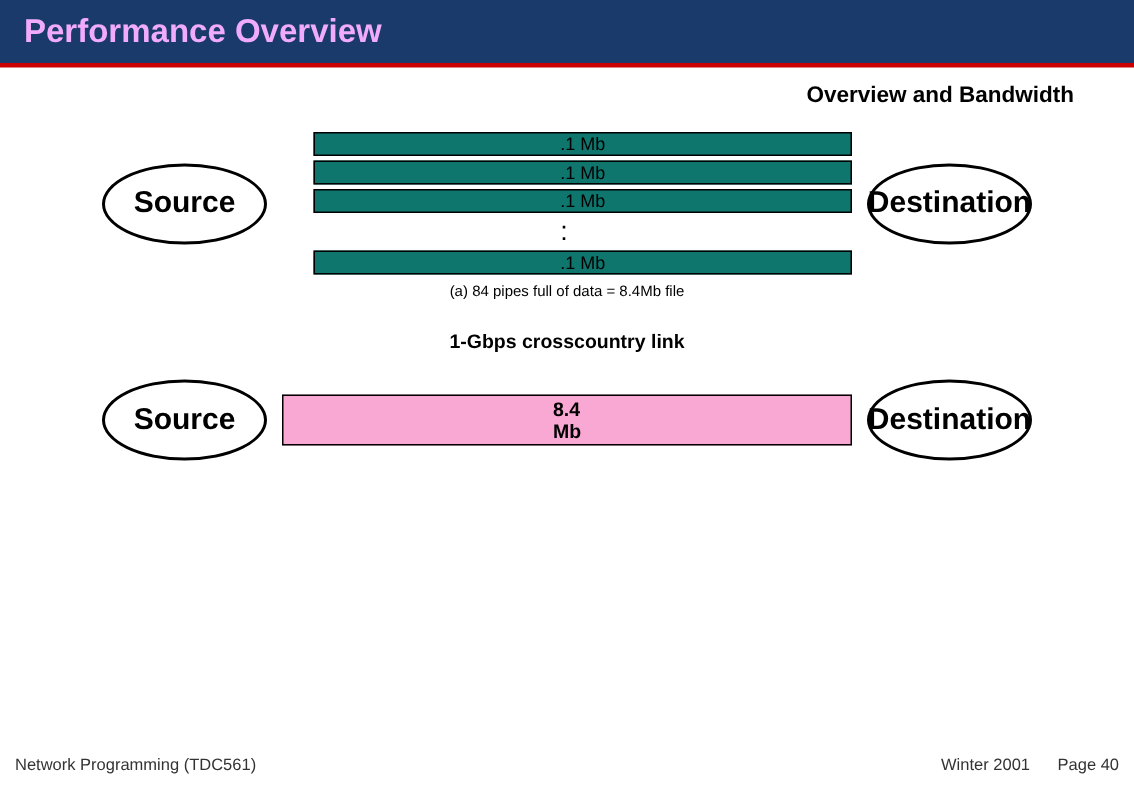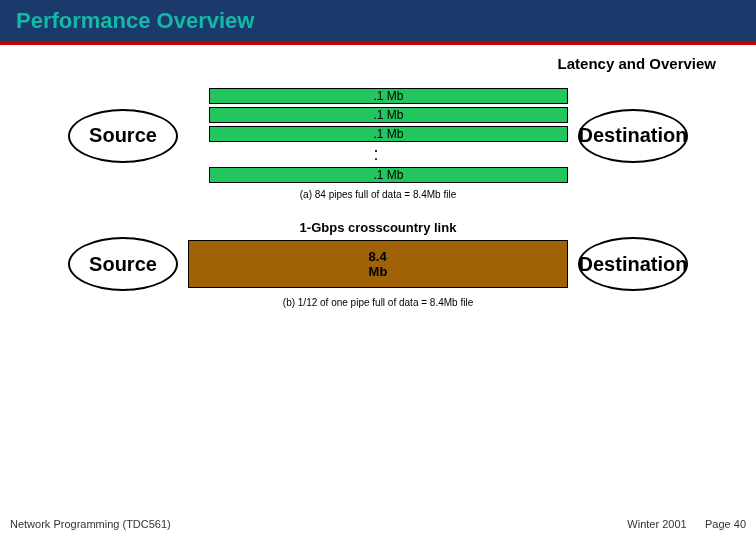--- a/index.html
+++ b/index.html
@@ -14,21 +14,21 @@
     }
 
     
     .header {
       background: #1a3a6b;
       padding: 8px 16px;
       display: flex;
       align-items: center;
     }
     .header-title {
-      color: #14b8a6;
+      color: #f0abfc;
       font-size: 22px;
       font-weight: bold;
     }
 
     
     .header-accent {
       height: 3px;
       background: #cc0000;
       width: 100%;
     }
@@ -57,21 +57,21 @@
       font-weight: bold;
       background: #fff;
       flex-shrink: 0;
       z-index: 2;
     }
 
     .pipe-box {
       flex: 1;
       height: 22px;
       border: 1.5px solid #000;
-      background: #22c55e;
+      background: #0f766e;
       display: flex;
       align-items: center;
       justify-content: center;
       font-size: 12px;
       margin-left: 21px;
     }
 
     .dots-row {
       font-size: 18px;
       letter-spacing: 4px;
@@ -94,34 +94,34 @@
 
     .row-b {
       display: flex;
       align-items: center;
       justify-content: space-between;
       width: 100%;
     }
 
     .pipe-box-b {
       flex: 1;
-      height: 48px;
+      height: 34px;
       border: 1.5px solid #000;
-      background: #a16207;
+      background: #f9a8d4;
       display: flex;
       align-items: center;
       justify-content: center;
       font-size: 13px;
       font-weight: bold;
       margin: 0 10px;
     }
 
     .footer {
       position: absolute;
-      bottom: 10px;
+      bottom: 24px;
       left: 0;
       right: 0;
       display: flex;
       justify-content: space-between;
       padding: 0 10px;
       font-size: 11px;
       color: #333;
     }
 
     .diagram-wrapper {
@@ -139,21 +139,21 @@
 </head>
 <body>
 
 <div class="header">
   <span class="header-title">Performance Overview</span>
 </div>
 <div class="header-accent"></div>
 
 <div class="main-content">
 
-  <div class="section-title">Latency and Overview</div>
+  <div class="section-title">Overview and Bandwidth</div>
 
   <div class="diagram-wrapper">
 
     <div class="section-a-inner">
 
       <div style="display:flex; justify-content:center; margin-bottom:2px;">
         <div style="width:110px;"></div>
         <div style="width:110px;"></div>
       </div>
 
@@ -181,21 +181,21 @@
         <div class="oval">
           <span>Destination</span>
         </div>
       </div>
 
       <div class="caption">(a) 84 pipes full of data =  8.4Mb file</div>
     </div>
 
     <div class="section-b">
 
-      <div style="display:flex; justify-content:center; margin-bottom:2px;">
+      <div style="display:flex; justify-content:center; margin-bottom:18px;">
         <div style="width:110px;"></div>
         <div style="flex:1; text-align:center; font-size:13px; font-weight:bold;">1-Gbps crosscountry link</div>
         <div style="width:110px;"></div>
       </div>
 
       <div class="row-b">
         <div class="oval">
           <span>Source</span>
         </div>
 
@@ -204,21 +204,20 @@
             <span>8.4</span><br>
             <span>Mb</span>
           </span>
         </div>
 
         <div class="oval">
           <span>Destination</span>
         </div>
       </div>
 
-      <div class="caption">(b) 1/12 of one pipe full of data = 8.4Mb file</div>
     </div>
 
   </div>
 </div>
 
 <div class="footer">
   <span>Network Programming (TDC561)</span>
   <span>
     <span>Winter  2001</span>
     &nbsp;&nbsp;&nbsp;&nbsp;

